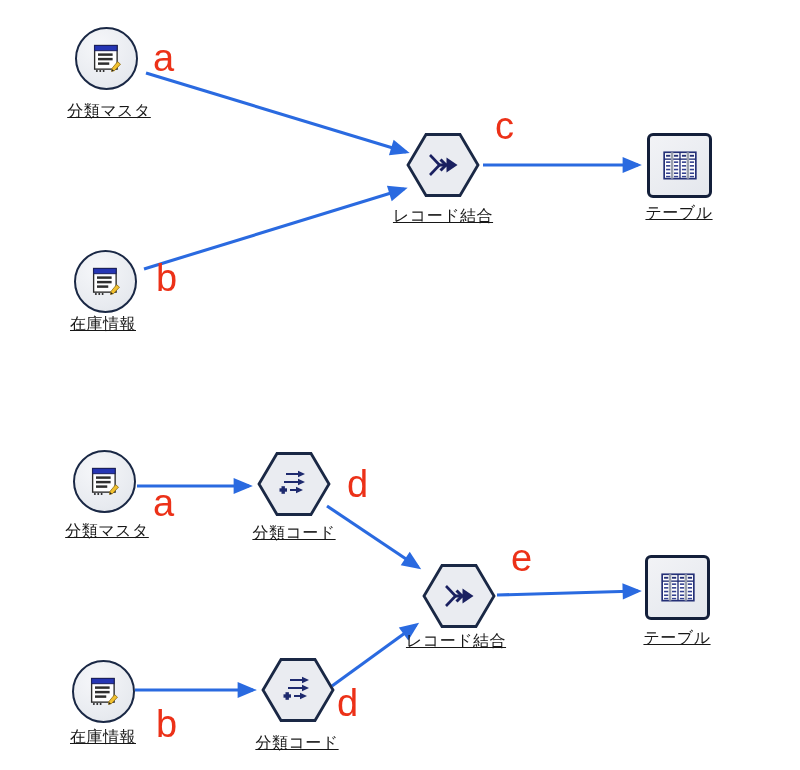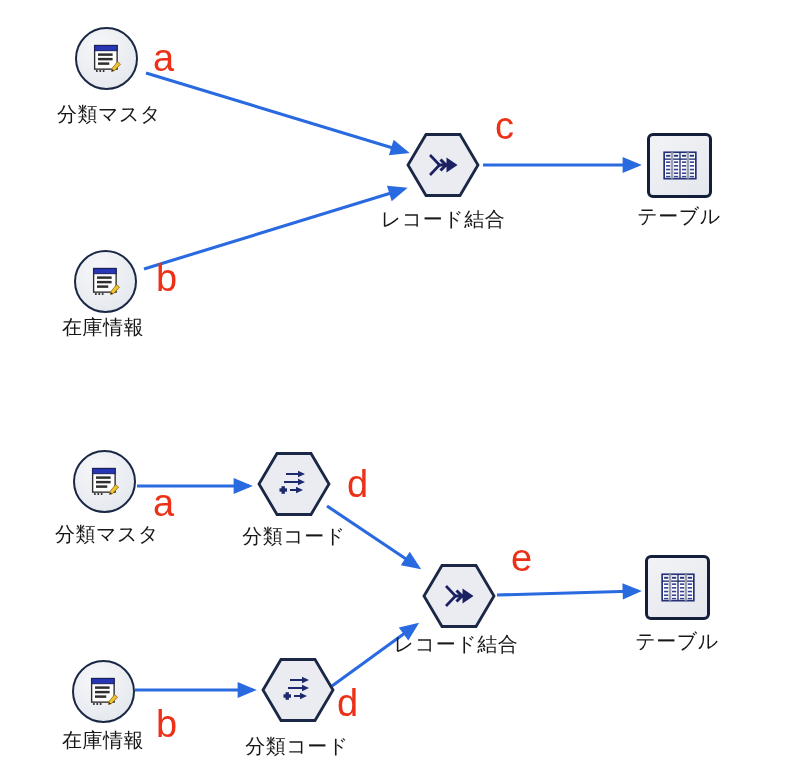--- a/index.html
+++ b/index.html
@@ -16,21 +16,21 @@
     display:flex;align-items:center;justify-content:center;
   }
   .hex-node{width:74px;height:66px;}
   .tbl-node{
     width:65px;height:65px;border:3px solid #131f3a;border-radius:6px;
     background:linear-gradient(145deg,#f2f3f6,#e4e7ed);
     display:flex;align-items:center;justify-content:center;
   }
   .node-label{
     position:absolute;transform:translateX(-50%);white-space:nowrap;
-    font-size:20px;color:#171717;letter-spacing:0.5px;
+    font-size:16px;color:#171717;letter-spacing:0.5px;text-decoration:underline;
   }
   .ann{
     position:absolute;font-size:38px;line-height:1;color:#ec3118;
     font-family:"Liberation Sans","DejaVu Sans",sans-serif;
   }
 </style>
 </head>
 <body>
 
 <div id="canvas">

